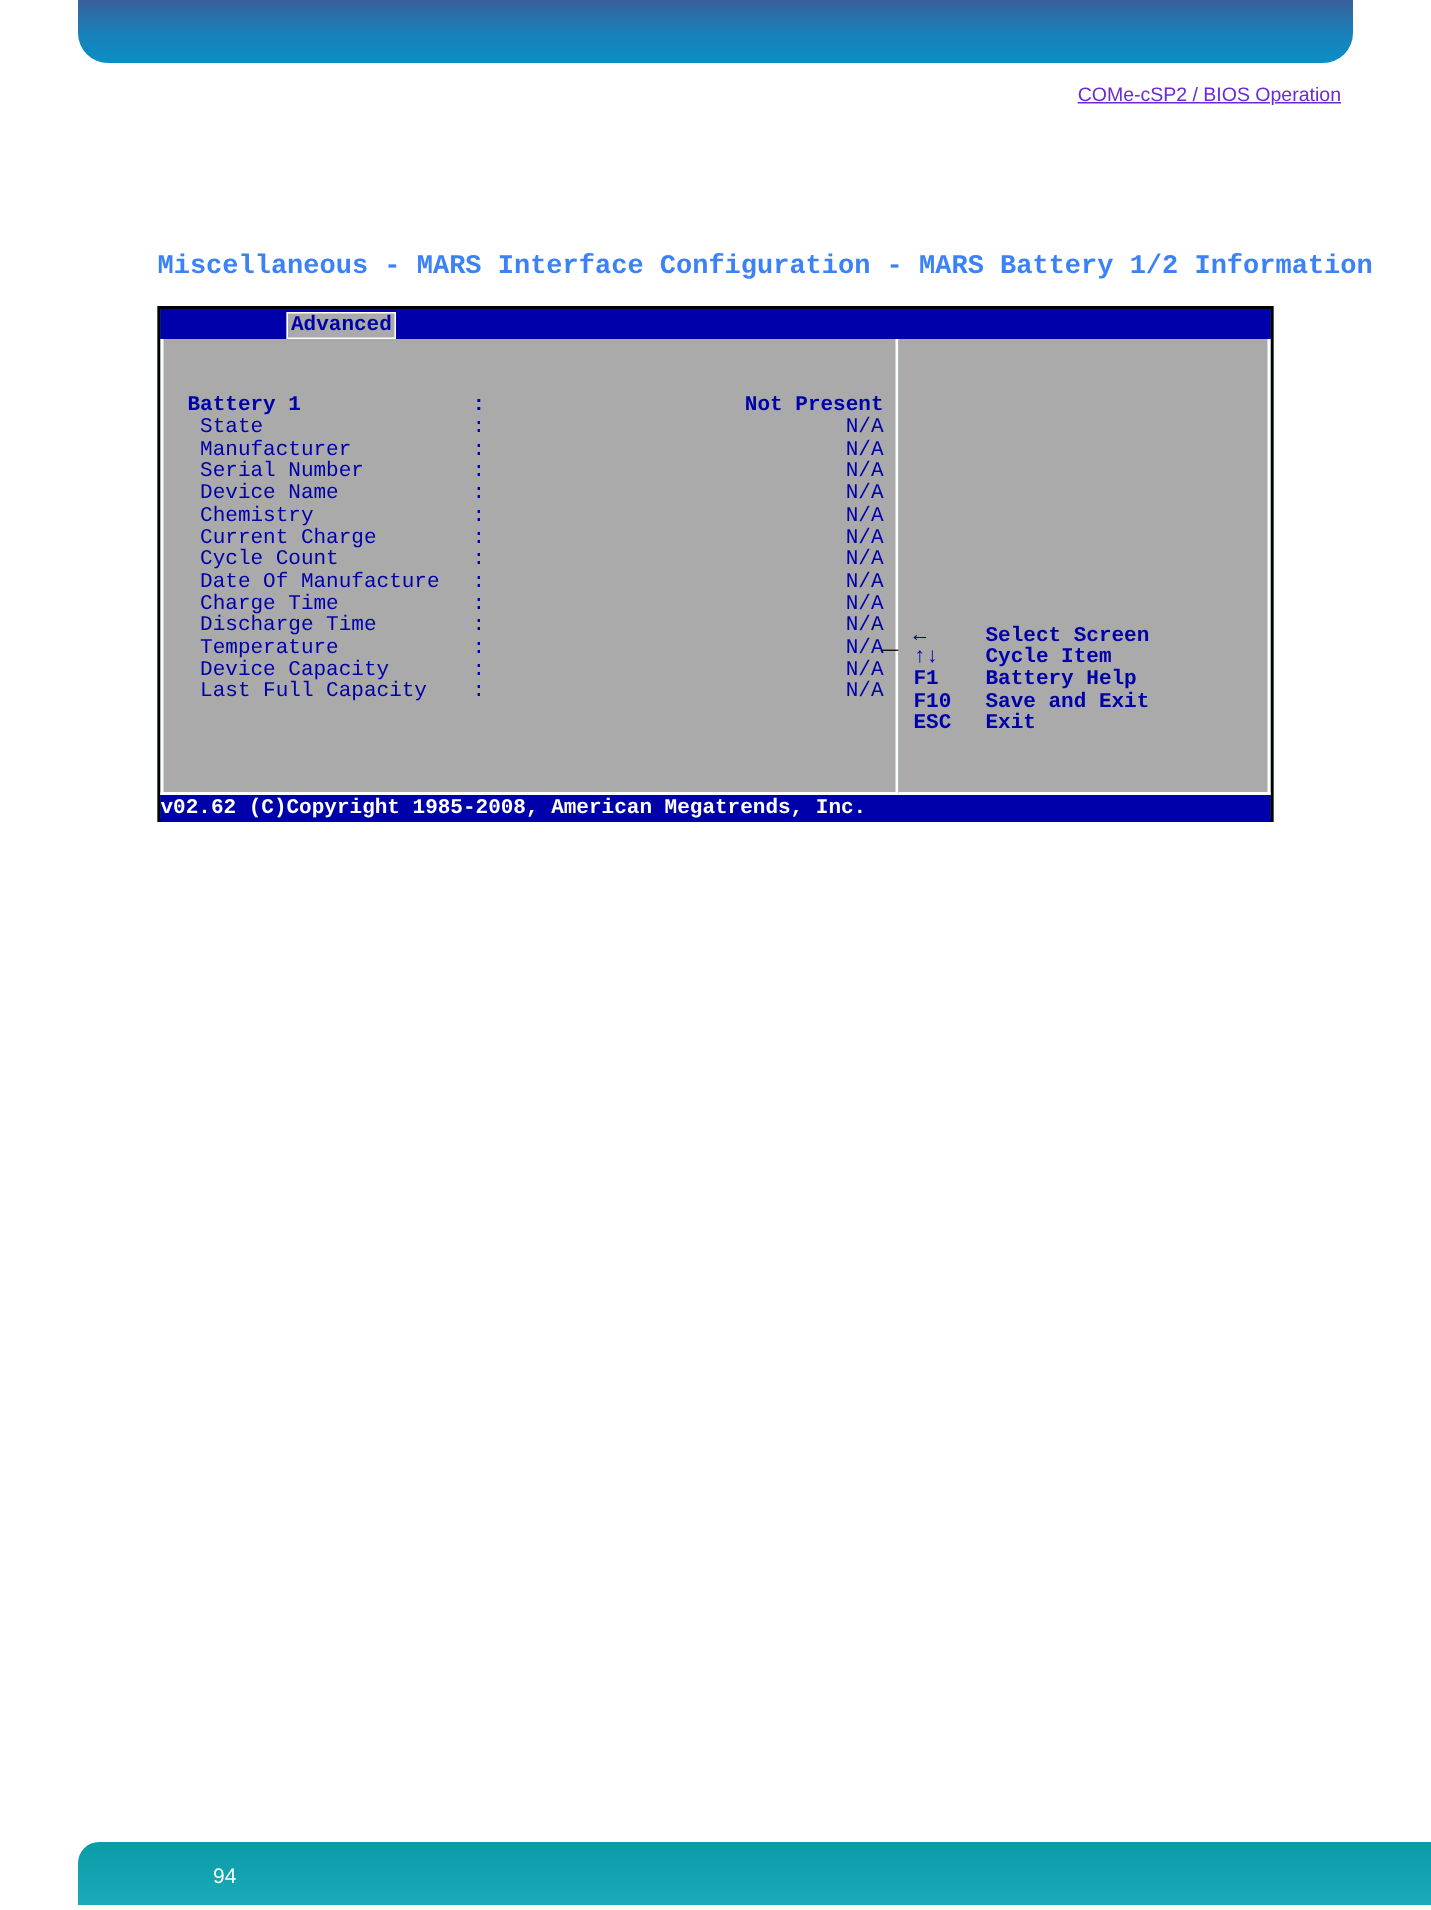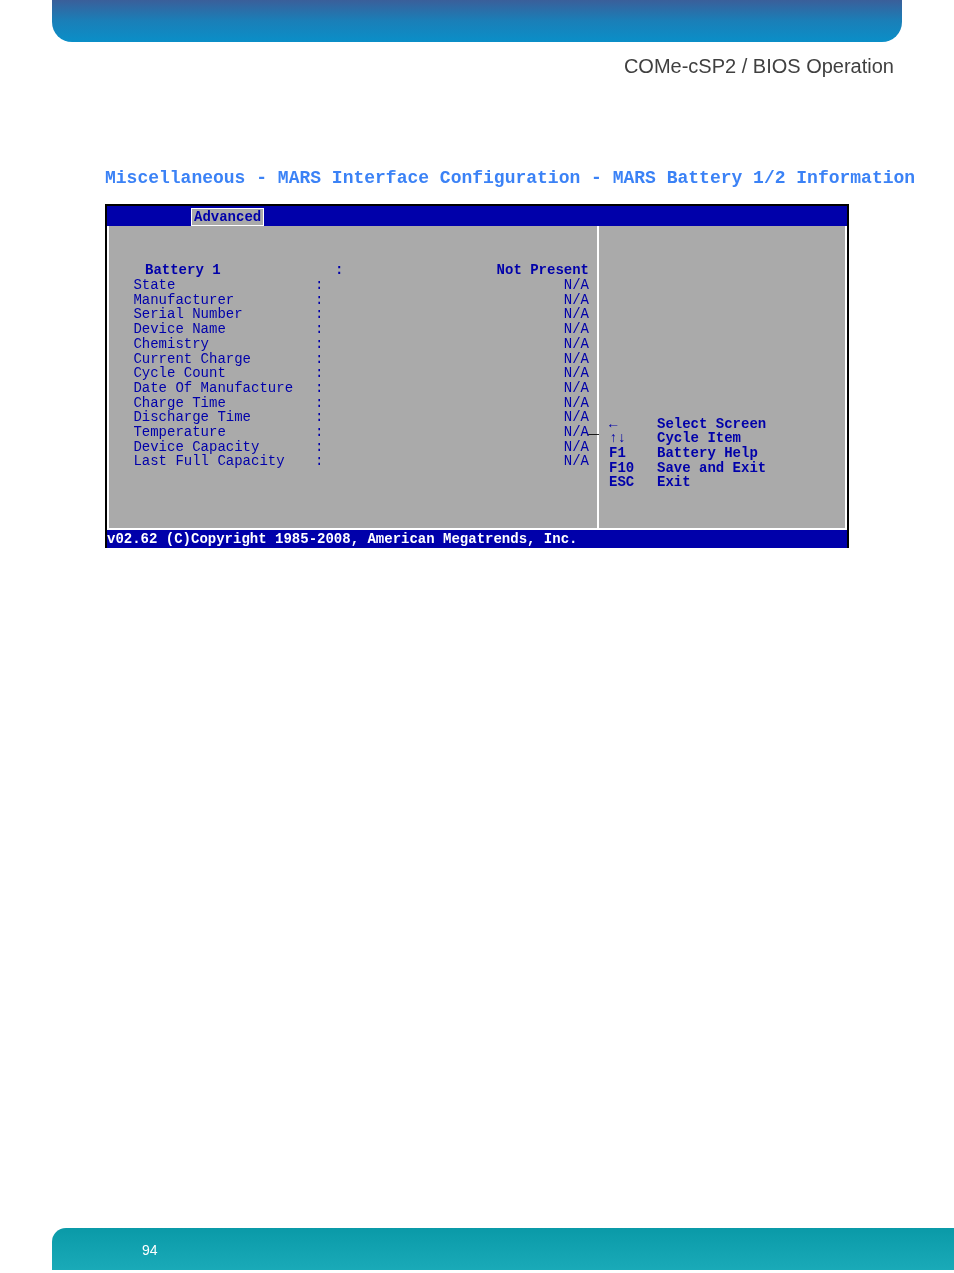--- a/index.html
+++ b/index.html
@@ -17,23 +17,24 @@
     width: 850px;
     height: 42px;
     background: linear-gradient(to bottom, #3a5f9a 0%, #1a7fb8 50%, #0a8fc8 100%);
     border-bottom-left-radius: 20px;
     border-bottom-right-radius: 20px;
   }
   .header-right {
     position: absolute;
     top: 55px;
     right: 60px;
-    font-size: 20px;
-    color: #404040;
+    font-size: 13px;
+    color: #6d28d9;
     font-family: "Segoe UI", Arial, sans-serif;
+    text-decoration: underline;
   }
   .section-title {
     position: absolute;
     top: 168px;
     left: 105px;
     color: #3b82f6;
     font-size: 18px;
     font-weight: bold;
     font-family: Liberation Mono, monospace;
   }
@@ -110,21 +111,21 @@
   .bios-label {
     width: 190px;
   }
   .bios-sep {
     width: 18px;
   }
   .bios-val {
     flex: 1;
     text-align: right;
   }
-  .bold-row { font-weight: bold; margin-left: 20px; }
+  .bold-row { font-weight: bold; }
   .scroll-hint {
     position: absolute;
     right: -2px;
     bottom: 90px;
     color: #000;
     font-weight: bold;
     font-size: 18px;
   }
   .help-block {
     position: absolute;

